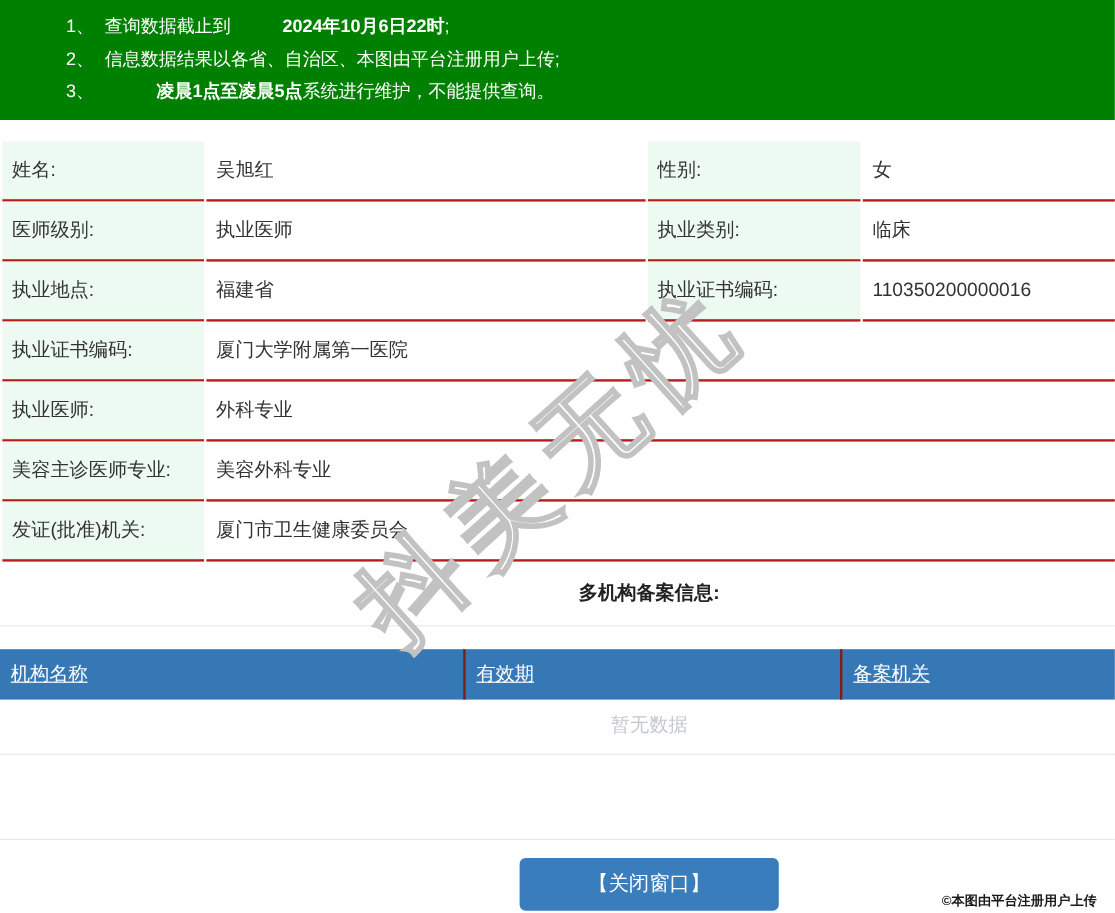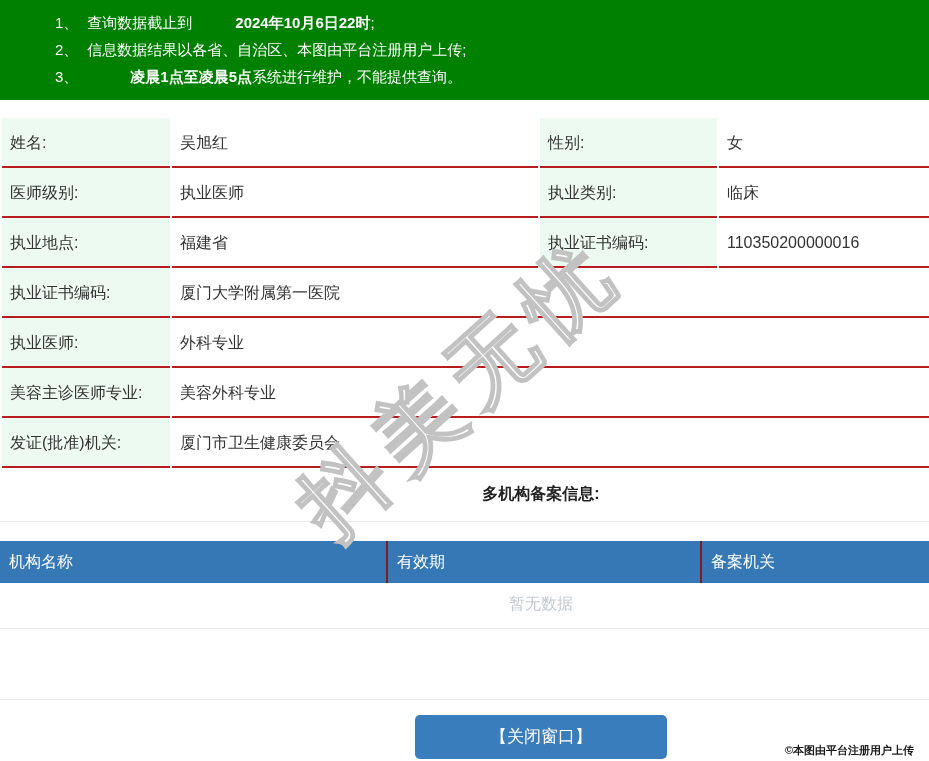--- a/index.html
+++ b/index.html
@@ -53,34 +53,34 @@
   .hr2{margin-top:70px;}
 
   
   table.records{
     width:1082px;margin-top:19px;
     border-collapse:collapse;table-layout:fixed;
   }
   table.records th{
     background:#3578b5;color:#fff;font-weight:normal;
     font-size:16px;text-align:left;
-    height:42px;padding:0 0 0 9px;
+    height:42px;padding:0 0 0 9px;text-decoration:underline;
   }
   table.records th + th{border-left:2px solid #7f1d1d;}
   col.rc1{width:387px;} col.rc2{width:314px;}
   .empty-row{
     text-align:center;color:#c3c8d0;font-size:16px;
     padding:11px 0 13px 0;
     border-bottom:1px solid #e8e8e8;
   }
 
   
   .btn-row{text-align:center;margin-top:15px;}
   .close-btn{
-    display:inline-block;width:252px;height:44px;
+    display:inline-block;width:216px;height:44px;
     background:#3a7dbd;color:#fff;font-size:17px;line-height:32px;
     border:0;border-radius:5px;cursor:pointer;
     font-family:"Liberation Sans","DejaVu Sans",sans-serif;
   }
   .copyright{
     position:absolute;right:15px;bottom:3px;z-index:60;
     font-size:11px;font-weight:bold;color:#1a1a1a;letter-spacing:0;
     text-shadow:-1px -1px 0 #fff,1px -1px 0 #fff,-1px 1px 0 #fff,1px 1px 0 #fff;
     margin-left:33px;
   }

